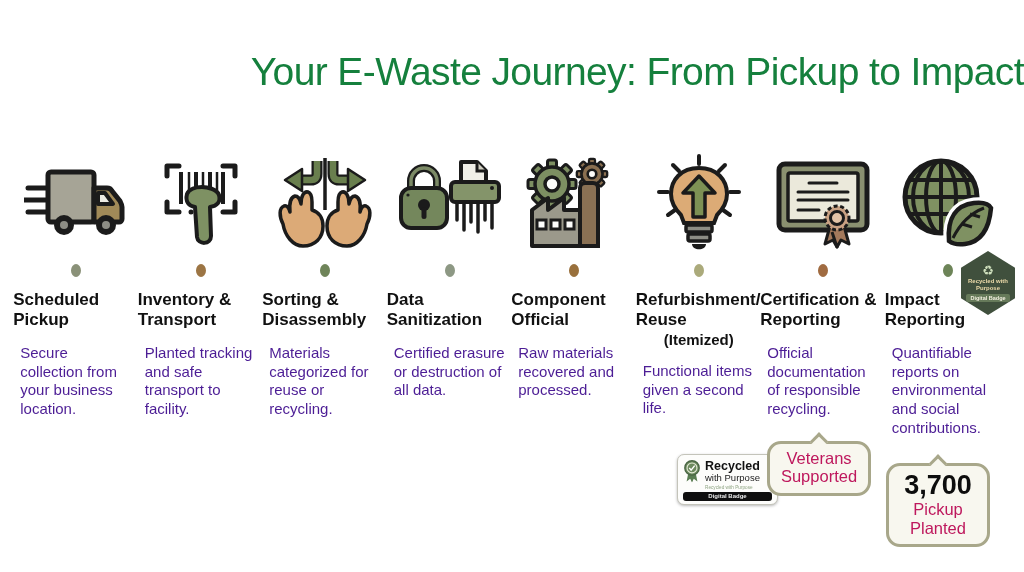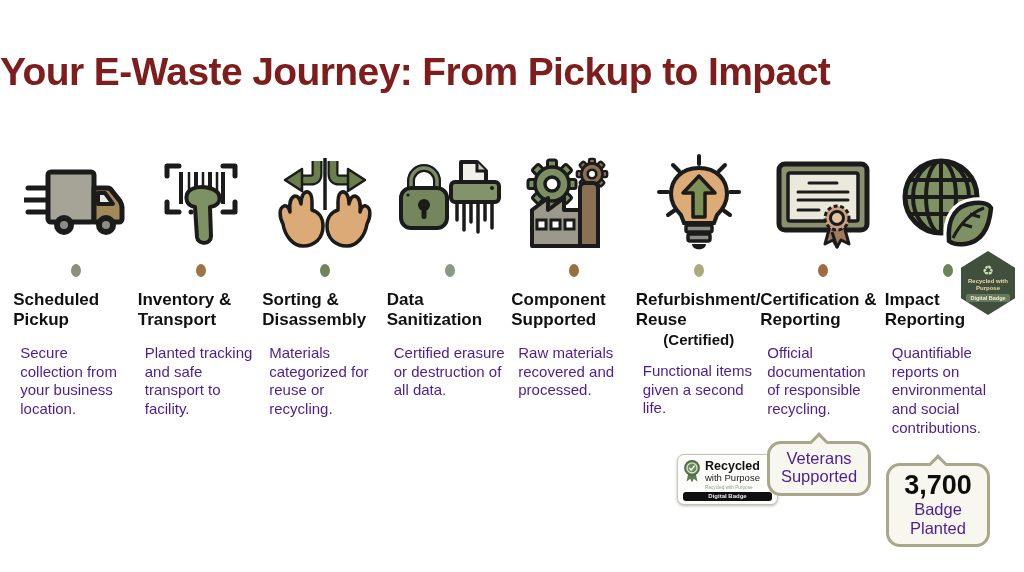--- a/index.html
+++ b/index.html
@@ -1,20 +1,20 @@
 <!DOCTYPE html>
 <html><head>
 <meta charset="utf-8">
 <style>
   * { margin:0; padding:0; box-sizing:border-box; }
   html,body { background:#ffffff; }
   body { font-family:"Liberation Sans", sans-serif; }
   .canvas { position:relative; width:1024px; height:572px; margin:0 auto; background:#ffffff; overflow:hidden; }
 
-  .title { text-align:left; margin-top:50px; font-size:39px; font-weight:bold; color:#7f1d1d; letter-spacing:-0.6px; line-height:1.12; }
+  .title { text-align:right; margin-top:50px; font-size:39px; font-weight:normal; color:#15803d; letter-spacing:-0.6px; line-height:1.12; }
 
   .steps { display:flex; margin:60px 14px 0; }
   .step { flex:1 1 0; min-width:0; display:flex; flex-direction:column; align-items:center; }
   .icon-box { height:104px; display:flex; align-items:center; justify-content:center; }
   .dot { width:10px; height:13px; border-radius:50%; margin-top:6px; }
   .step-title { margin-top:13px; font-size:17px; font-weight:bold; color:#111; line-height:1.22; width:126px; }
   .step-subtitle { font-size:15px; font-weight:bold; color:#111; line-height:1.2; }
   .step-desc { margin-top:13px; font-size:15px; color:#4c1d95; line-height:1.24; max-width:112px; }
 
   
@@ -34,21 +34,21 @@
   .bc-name2 { font-size:9.5px; color:#1c1c1c; line-height:1.1; }
   .bc-tagline { font-size:6px; color:#8fa583; white-space:nowrap; transform:scale(0.78); transform-origin:left top; margin:1px 0 0 22px; height:6px; }
   .bc-bar { margin-top:1px; background:#0f0f0f; border-radius:3px; height:9px; color:#ededed; font-size:6px; line-height:9px; text-align:center; font-weight:bold; }
 
   
   .callout { position:absolute; width:104px; background:#f8f7ef; border:3px solid #a8a78a; border-radius:14px;
     text-align:center; padding:5px 2px 7px; }
   .callout-pointer { position:absolute; top:-9px; left:50%; width:13px; height:13px; background:#f8f7ef;
     border-top:3px solid #a8a78a; border-left:3px solid #a8a78a; transform:translateX(-50%) rotate(45deg); }
   .callout-value { font-size:27px; font-weight:bold; color:#0d0d0d; line-height:1.08; position:relative; }
-  .callout-label { font-size:16.5px; color:#4c1d95; line-height:1.12; position:relative; }
+  .callout-label { font-size:16.5px; color:#be185d; line-height:1.12; position:relative; }
   .callout-1 { left:767px; top:441px; }
   .callout-2 { left:886px; top:463px; }
 </style>
 </head>
 <body>
 
 <div class="canvas">
 
   <h1 class="title">Your E-Waste Journey: From Pickup to Impact</h1>
 
@@ -190,21 +190,21 @@
           <path d="M58 92 V34 c0 -3 2 -5 5 -5 h8 c3 0 5 2 5 5 V92 Z" fill="#8a7154" stroke="#1b1b1b" stroke-width="4"></path>
           <path d="M10 92 V56 L26 44 V56 L42 44 V56 H58 V92 Z" fill="#9b998b" stroke="#1b1b1b" stroke-width="4" stroke-linejoin="round"></path>
           <g fill="#fdfdfb" stroke="#1b1b1b" stroke-width="3">
             <rect x="15" y="66" width="9" height="9"></rect>
               <rect x="29" y="66" width="9" height="9"></rect>
               <rect x="43" y="66" width="9" height="9"></rect>
           </g>
         </svg>
       </div>
       <div class="dot" style="background: rgb(153, 112, 60);"></div>
-      <div class="step-title">Component Supported</div>
+      <div class="step-title">Component Official</div>
       <div class="step-desc">Raw materials recovered and processed.</div>
     </div>
 
     <div class="step">
       <div class="icon-box">
         <svg width="100" height="104" viewBox="0 0 100 104">
           <g stroke="#1b1b1b" stroke-width="4" stroke-linecap="round">
             <line x1="50" y1="2" x2="50" y2="10"></line>
             <line x1="24" y1="11" x2="30" y2="17"></line>
               <line x1="76" y1="11" x2="70" y2="17"></line>
@@ -215,21 +215,21 @@
           </g>
           <path d="M50 14 c-18 0 -28 12 -28 26 c0 10 5 16 10 21 l3 8 h30 l3 -8 c5 -5 10 -11 10 -21 c0 -14 -10 -26 -28 -26 z" fill="#dcab76" stroke="#1b1b1b" stroke-width="4"></path>
           <path d="M50 22 l16 17 h-10 v24 h-12 v-24 h-10 z" fill="#7d9154" stroke="#1b1b1b" stroke-width="3.5" stroke-linejoin="round"></path>
           <rect x="37" y="71" width="26" height="7" rx="2" fill="#8d8d85" stroke="#1b1b1b" stroke-width="3.5"></rect>
           <rect x="39" y="80" width="22" height="7" rx="2" fill="#8d8d85" stroke="#1b1b1b" stroke-width="3.5"></rect>
           <path d="M43 90 h14 c0 7 -14 7 -14 0 z" fill="#1b1b1b"></path>
         </svg>
       </div>
       <div class="dot" style="background: rgb(171, 170, 123);"></div>
       <div class="step-title">Refurbishment/ Reuse</div>
-      <div class="step-subtitle">(Certified)</div>
+      <div class="step-subtitle">(Itemized)</div>
       <div class="step-desc">Functional items given a second life.</div>
     </div>
 
     <div class="step">
       <div class="icon-box">
         <svg width="104" height="104" viewBox="0 0 104 104">
           <rect x="8" y="10" width="88" height="66" rx="6" fill="#8a9070" stroke="#1b1b1b" stroke-width="5"></rect>
           <rect x="17" y="19" width="70" height="48" rx="2" fill="#ebe9db" stroke="#1b1b1b" stroke-width="3.5"></rect>
           <g stroke="#1b1b1b" stroke-width="3" stroke-linecap="round">
             <line x1="38" y1="29" x2="66" y2="29"></line>
@@ -303,17 +303,17 @@
 
   <div class="callout callout-1">
     <div class="callout-pointer"></div>
     <div class="callout-label">Veterans</div>
     <div class="callout-label">Supported</div>
   </div>
 
   <div class="callout callout-2">
     <div class="callout-pointer"></div>
     <div class="callout-value">3,700</div>
-    <div class="callout-label">Badge</div>
+    <div class="callout-label">Pickup</div>
     <div class="callout-label">Planted</div>
   </div>
 
 </div>
 
 </body></html>

